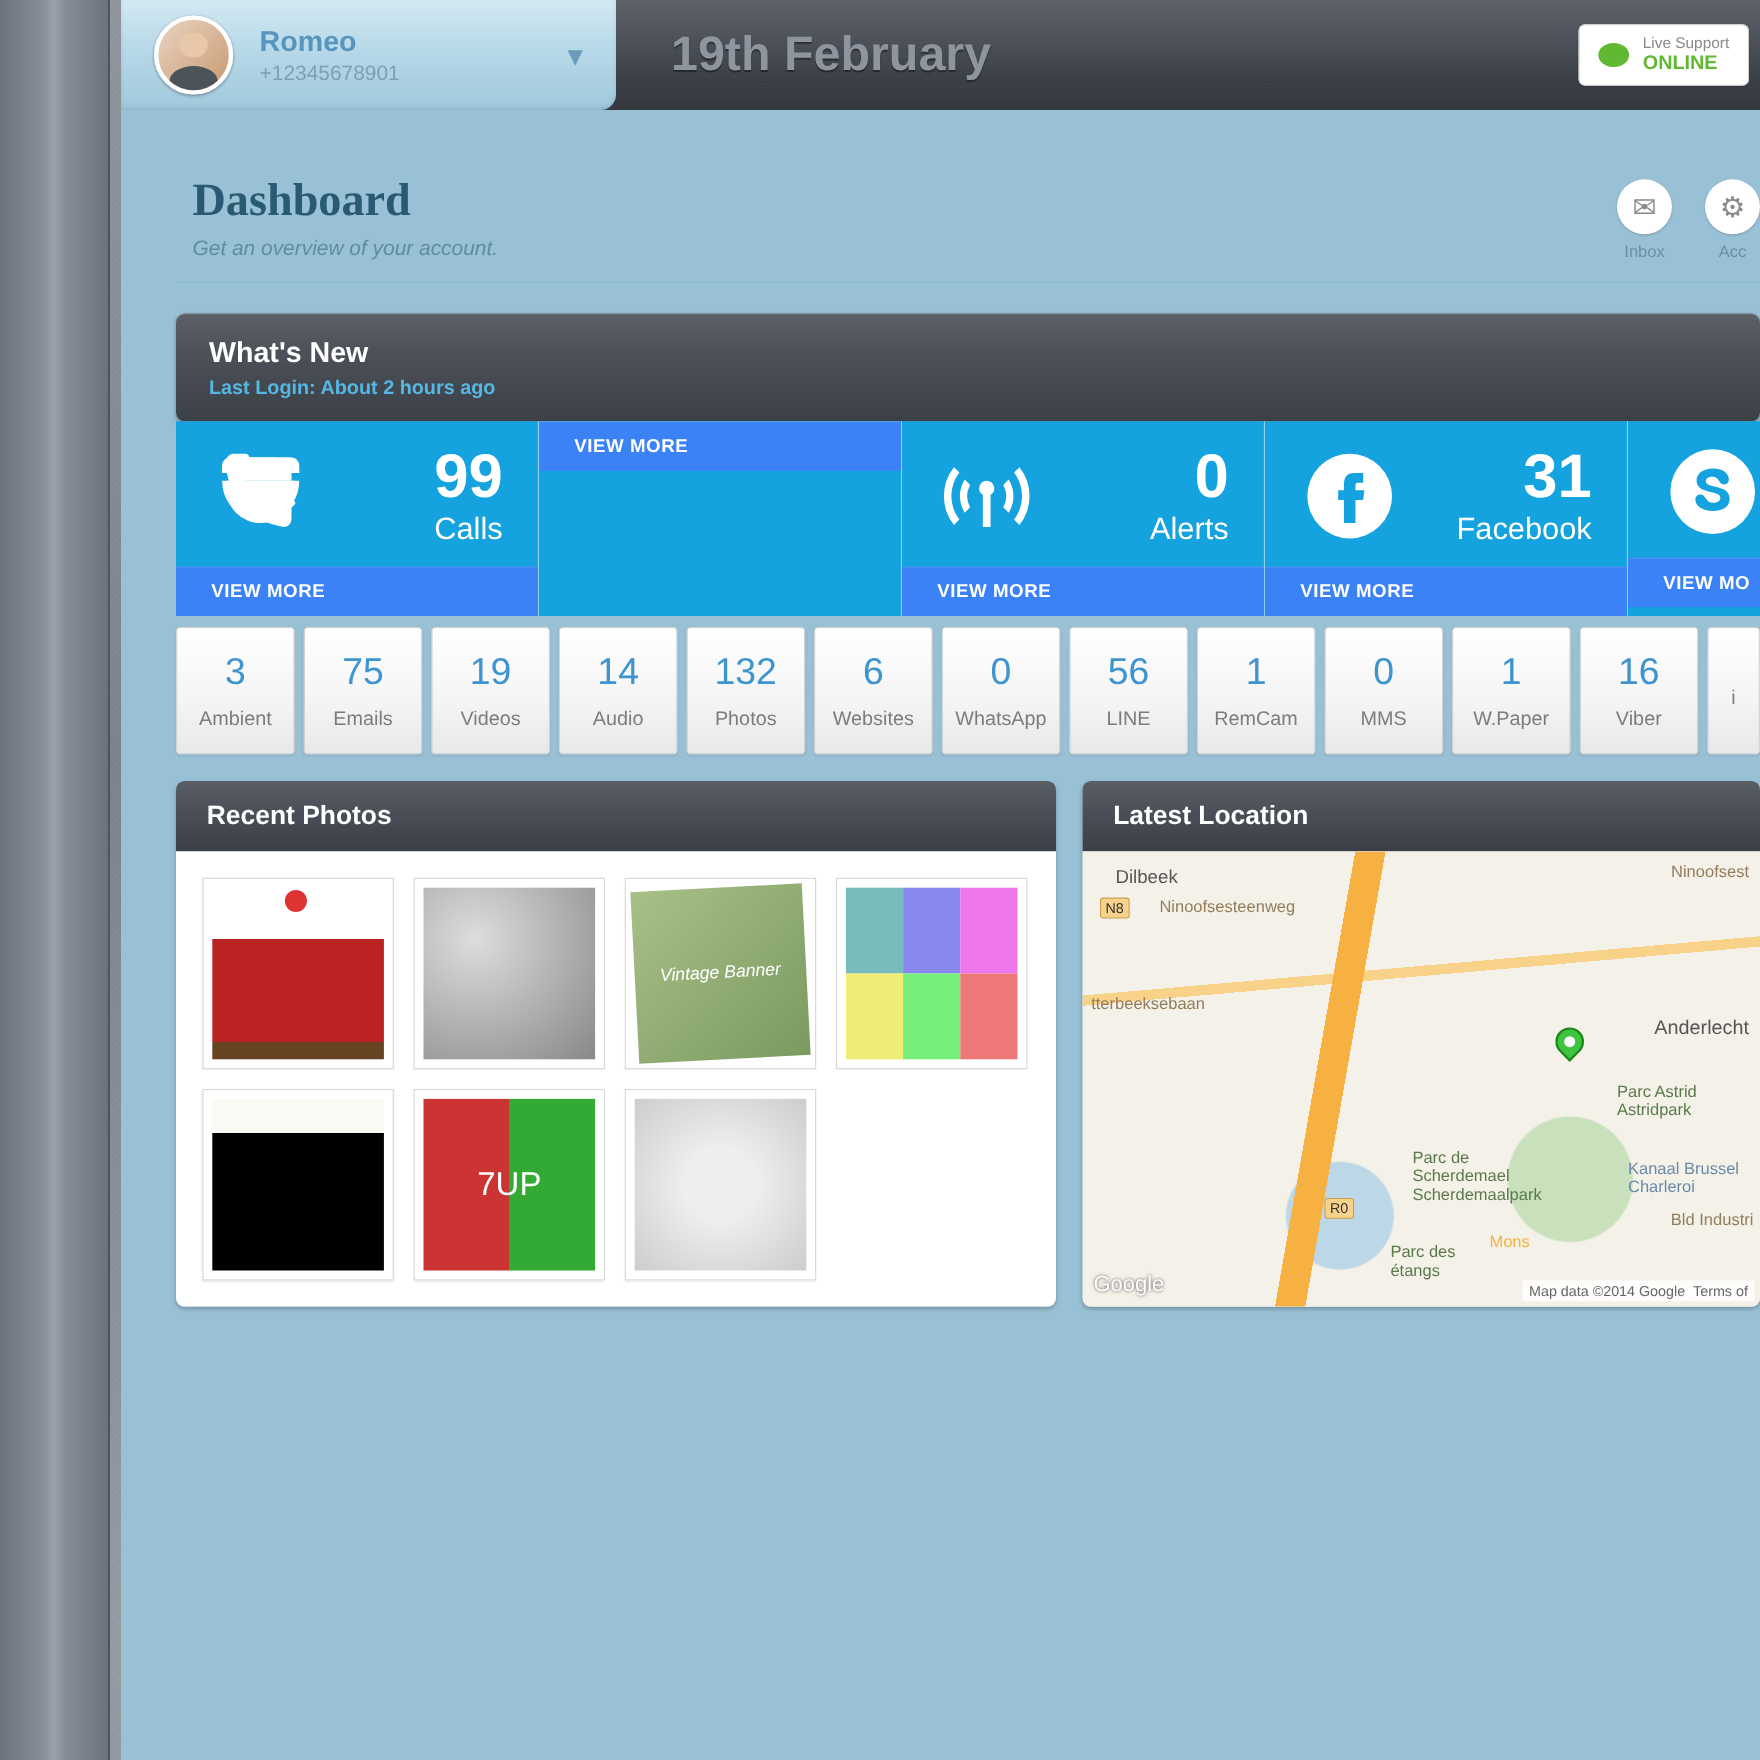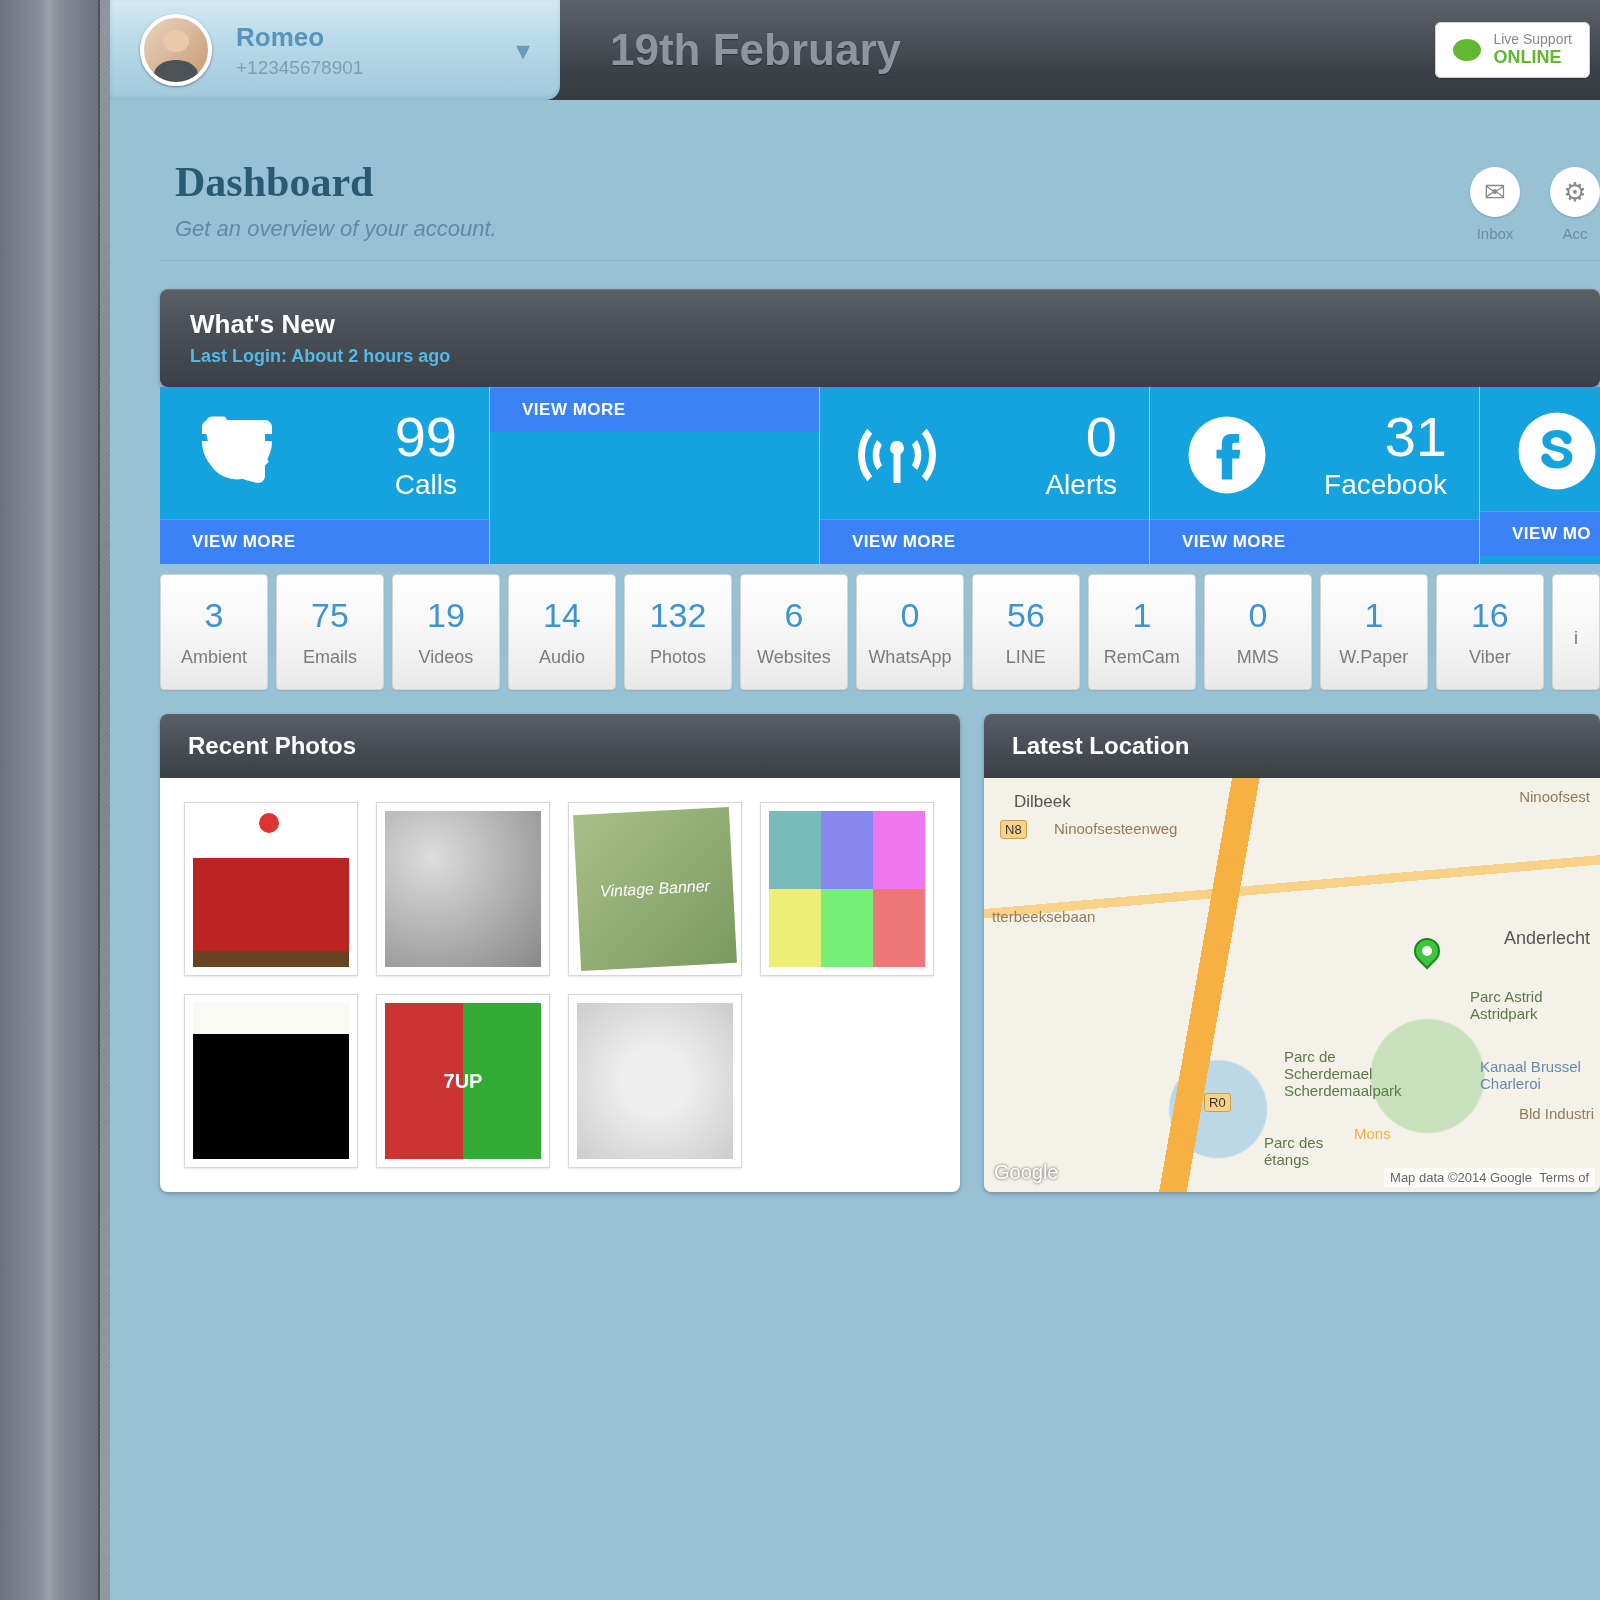--- a/index.html
+++ b/index.html
@@ -69,21 +69,21 @@
 .live-bubble { width:28px; height:22px; background:#5fb82f; border-radius:50%; position:relative; }
 .live-bubble::after { content:""; position:absolute; bottom:-5px; left:6px; border:5px solid transparent; border-top-color:#5fb82f; }
 .live-text { line-height:1.1; }
 .live-label { color:#888; font-size:14px; }
 .live-status { color:#5fb82f; font-size:18px; font-weight:bold; }
 
 .page-body { padding: 58px 0 0 50px; }
 
 .page-head { display:flex; align-items:flex-end;margin-left:15px; }
 .page-title { color:#285a72; font-size:42px; font-weight:bold; font-family:Georgia,serif; }
-.page-sub { color:#5f8ca3; font-size:22px; font-style:italic; margin-top:10px; }
+.page-sub { color:#5f8ca3; font-size:19px; font-style:italic; margin-top:10px; }
 .head-divider { border:none; border-top:1px solid #88b5cc; margin-top:18px; width:100%; }
 
 .action-icons { margin-left:auto; display:flex; gap:30px; padding-right:0; }
 .ai { text-align:center; color:#6a8fa2; font-size:15px; }
 .ai-circle { width:50px; height:50px; border-radius:50%; background:#fff; display:flex; align-items:center; justify-content:center; margin-bottom:8px; box-shadow:0 1px 2px rgba(0,0,0,0.2); color:#8a8a8a; font-size:26px;}
 
 .panel {
   background: linear-gradient(180deg,#5c6068 0%,#4b4f57 40%,#3b3f46 100%);
   border-radius:8px; padding:20px 30px; margin-top:28px; color:#fff;
   box-shadow: 0 2px 4px rgba(0,0,0,0.3), inset 0 1px 0 rgba(255,255,255,0.15);
@@ -94,21 +94,21 @@
 .tile-row { display:flex; }
 .tile {
   flex:0 0 330px; background:#15a3df; color:#fff; position:relative;
   border-right:1px solid #8ed2f0;
 }
 .tile:last-child { border-right:none; }
 .tile-top { display:flex; align-items:center; padding:22px 32px 18px; }
 .tile-icon { font-size:72px; line-height:1; width:90px; display:flex; align-items:center; justify-content:center;}
 .tile-icon svg { width:84px; height:84px; fill:#fff; }
 .tile-nums { margin-left:auto; text-align:right; }
-.tile-count { font-size:56px; font-weight:400; line-height:1; }
+.tile-count { font-size:56px; font-weight:700; line-height:1; }
 .tile-label { font-size:28px; margin-top:4px; }
 .tile-link { background:#3b82f6; padding:12px 32px; font-size:17px; font-weight:bold; letter-spacing:0.5px; border-top:1px solid rgba(255,255,255,0.15); }
 
 .mini-row { display:flex; gap:8px; margin-top:10px; }
 .mini {
   width:112px; height:116px; background:linear-gradient(180deg,#fff 0%,#f4f4f4 60%,#e8e8e8 100%);
   border:1px solid #d5d5d5; border-radius:4px; text-align:center;
   display:flex; flex-direction:column; justify-content:center;
   box-shadow:0 1px 2px rgba(0,0,0,0.1);
 }
@@ -134,21 +134,21 @@
 }
 .thumb-inner { width:100%; height:100%; }
 .p1 { background:linear-gradient(180deg,#fff 30%,#b22 30%,#b22 90%,#642 90%); position:relative;}
 .p1::before{content:"";position:absolute;top:2px;left:42%;width:20px;height:20px;background:#d33;border-radius:50%;}
 .p2 { background:radial-gradient(circle at 30% 30%,#ddd,#888);}
 .p3 { background:linear-gradient(135deg,#a8c088,#7a9a60); display:flex;align-items:center;justify-content:center;color:#fff;font-style:italic;font-size:16px;text-align:center;transform:rotate(-3deg);}
 .p4 { display:grid; grid-template-columns:1fr 1fr 1fr; grid-template-rows:1fr 1fr;}
 .p4 div:nth-child(1){background:#7bb;}.p4 div:nth-child(2){background:#88e;}.p4 div:nth-child(3){background:#e7e;}
 .p4 div:nth-child(4){background:#ee7;}.p4 div:nth-child(5){background:#7e7;}.p4 div:nth-child(6){background:#e77;}
 .p5 { background:linear-gradient(180deg,#fafaf5 20%,#000 20%); position:relative;}
-.p6 { background:linear-gradient(90deg,#c33 50%,#3a3 50%); display:flex;align-items:center;justify-content:center;color:#fff;font-weight:bold;font-size:20px;}
+.p6 { background:linear-gradient(90deg,#c33 50%,#3a3 50%); display:flex;align-items:center;justify-content:center;color:#fff;font-weight:normal;font-size:30px;}
 .p7 { background:radial-gradient(circle,#eee 30%,#ccc);}
 
 .map-card { flex:1; min-width:560px; }
 .map-body { position:relative; height:436px; background:#f4f1e8; overflow:hidden;}
 .map-body::before {
   content:""; position:absolute; inset:0;
   background:
     linear-gradient(100deg, transparent 36%, #f7b042 36%, #f7b042 40%, transparent 40%),
     linear-gradient(175deg, transparent 28%, #f9d28a 28%, #f9d28a 30%, transparent 30%),
     radial-gradient(circle at 72% 72%, #c8e0bc 0, #c8e0bc 56px, transparent 58px),

